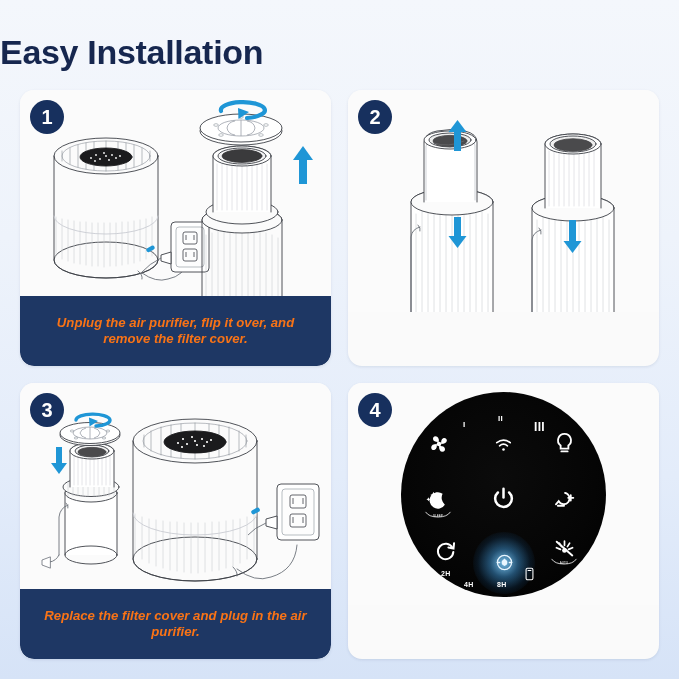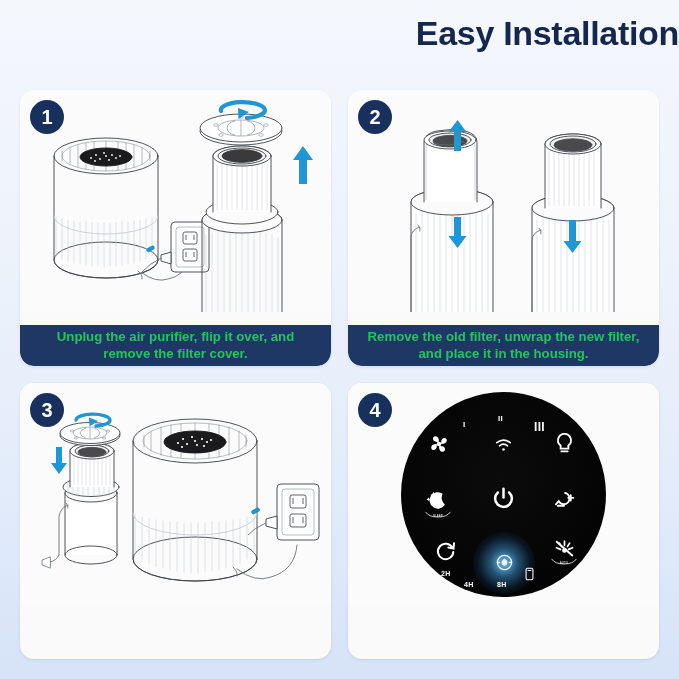--- a/index.html
+++ b/index.html
@@ -14,26 +14,26 @@
 
   .page {
     position: relative;
     width: 679px;
     height: 679px;
     padding: 0;
   }
 
   
   .title {
-    text-align: right;
+    text-align: left;
     color: #16274f;
     font-size: 34px;
     font-weight: bold;
     letter-spacing: -0.3px;
-    padding-top: 14px;
+    padding-top: 33px;
     padding-bottom: 10px;
   }
 
   
   .grid {
     position: absolute;
     top: 90px;
     left: 20px;
     width: 639px;
     display: grid;
@@ -72,33 +72,34 @@
     justify-content: center;
     z-index: 6;
     line-height: 1;
   }
 
   .caption {
     position: absolute;
     left: 0;
     right: 0;
     bottom: 0;
-    height: 41px;
+    height: 70px;
     background: #1e3764;
-    color: #22c55e;
+    color: #f97316;
     font-size: 13.2px;
     line-height: 16.5px;
     font-weight: bold;
     display: flex;
     align-items: center;
     justify-content: center;
     text-align: center;
     padding: 0 12px;
     border-bottom-left-radius: 14px;
     border-bottom-right-radius: 14px;
+    font-style: italic;
   }
 
   .art-svg { position: absolute; inset: 0; width: 100%; height: 100%; }
 
   
   .cpanel-wrap {
     position: absolute;
     inset: 0 0 54px 0;
     display: flex;
     align-items: center;
@@ -302,21 +303,20 @@
             <path d="M191 138 q3 3 2 6" stroke="#6b7078"></path>
           </g>
 
           <g>
             <rect x="221" y="130" width="7" height="22" fill="#1f96d6"></rect>
             <path d="M224.5 163 l9 -12 l-18 0 z" fill="#1f96d6"></path>
           </g>
         </svg>
       </div>
       <div class="badge">2</div>
-      <div class="caption">Remove the old filter, unwrap the new filter, and place it in the housing.</div>
     </div>
 
     <div class="panel">
       <div class="panel-art">
         <svg class="art-svg" viewBox="0 0 311 222">
 
           <g fill="none" stroke="#3c3f46" stroke-width="0.9" stroke-linecap="round" stroke-linejoin="round">
             <path d="M45 172 L45 110 A26 9 0 0 1 97 110 L97 172" fill="#ffffff"></path>
             <ellipse cx="71" cy="172" rx="26" ry="9"></ellipse>
             <ellipse cx="71" cy="110" rx="26" ry="9" fill="#fbfbfb"></ellipse>
@@ -411,20 +411,21 @@
           </g>
 
           <g>
             <path d="M257 133 l-11 3 l0 7 l11 3 z" fill="#ffffff" stroke="#3c3f46" stroke-width="0.9"></path>
             <path d="M246 140 q-12 5 -18 12" fill="none" stroke="#6b7078" stroke-width="0.9"></path>
             <rect x="231" y="126" width="9" height="4.4" rx="2" fill="#1f96d6" transform="rotate(-28 235 128)"></rect>
           </g>
         </svg>
       </div>
       <div class="badge">3</div>
+      <div class="caption">Replace the filter cover and plug in the air purifier.</div>
     </div>
 
     <div class="panel">
       <div class="cpanel-wrap">
         <div class="cdisc">
 
           <div class="ctxt" style="left:62px; top:28px; font-size:8px;">I</div>
           <div class="ctxt" style="left:97px; top:22px; font-size:8px;">II</div>
           <div class="ctxt" style="left:133px; top:28px; font-size:12px;">III</div>
 

